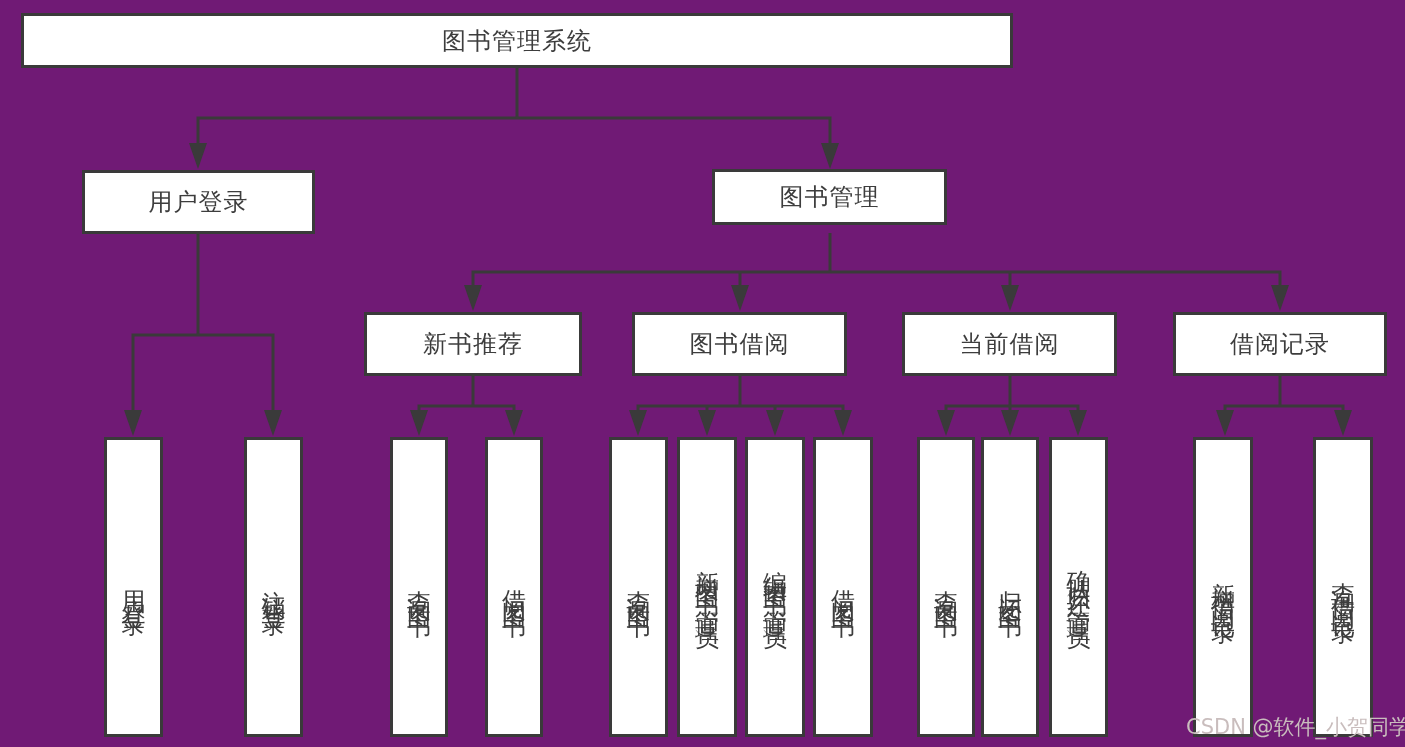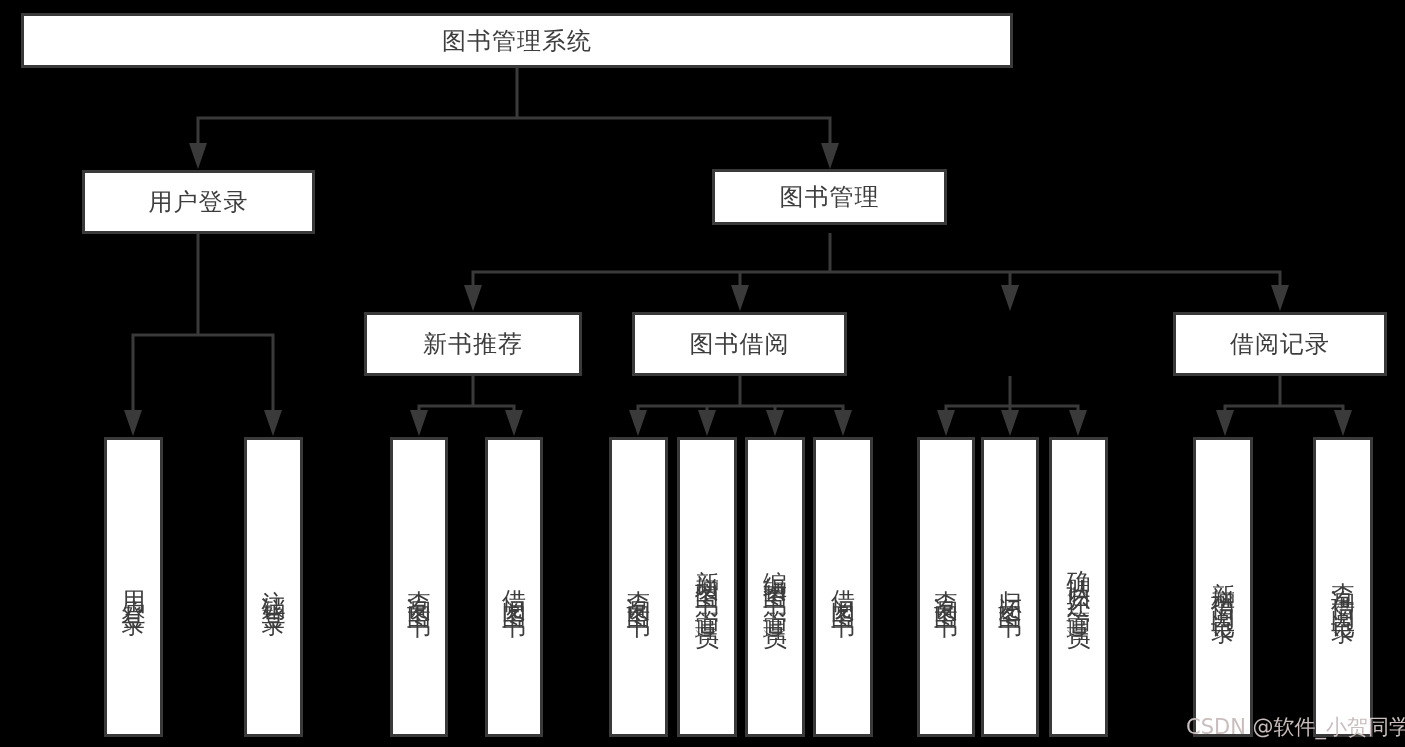--- a/index.html
+++ b/index.html
@@ -1,20 +1,20 @@
 <!DOCTYPE html>
 <html><head>
 <meta charset="utf-8">
 <style>
   html, body { margin: 0; padding: 0; background: #ffffff; }
   .stage {
     position: relative;
     width: 1405px;
     height: 747px;
-    background: #000000;
+    background: #701a75;
     overflow: hidden;
     font-family: "DejaVu Sans", "Liberation Sans", sans-serif;
   }
   .wires {
     position: absolute;
     left: 0; top: 0;
     width: 1405px; height: 747px;
     pointer-events: none;
   }
   .wires path.line {
@@ -108,20 +108,23 @@
   <div class="node" style="left:712px;top:169px;width:235px;height:56px">
     <span>图书管理</span>
   </div>
 
   <div class="node" style="left:364px;top:312px;width:218px;height:64px">
     <span>新书推荐</span>
   </div>
   <div class="node" style="left:632px;top:312px;width:215px;height:64px">
     <span>图书借阅</span>
   </div>
+  <div class="node" style="left:902px;top:312px;width:215px;height:64px">
+    <span>当前借阅</span>
+  </div>
   <div class="node" style="left:1173px;top:312px;width:214px;height:64px">
     <span>借阅记录</span>
   </div>
 
   <div class="node leaf" style="left:104px;top:437px;width:59px;height:300px">
     <span>用户登录</span>
   </div>
   <div class="node leaf" style="left:244px;top:437px;width:59px;height:300px">
     <span>注销登录</span>
   </div>

